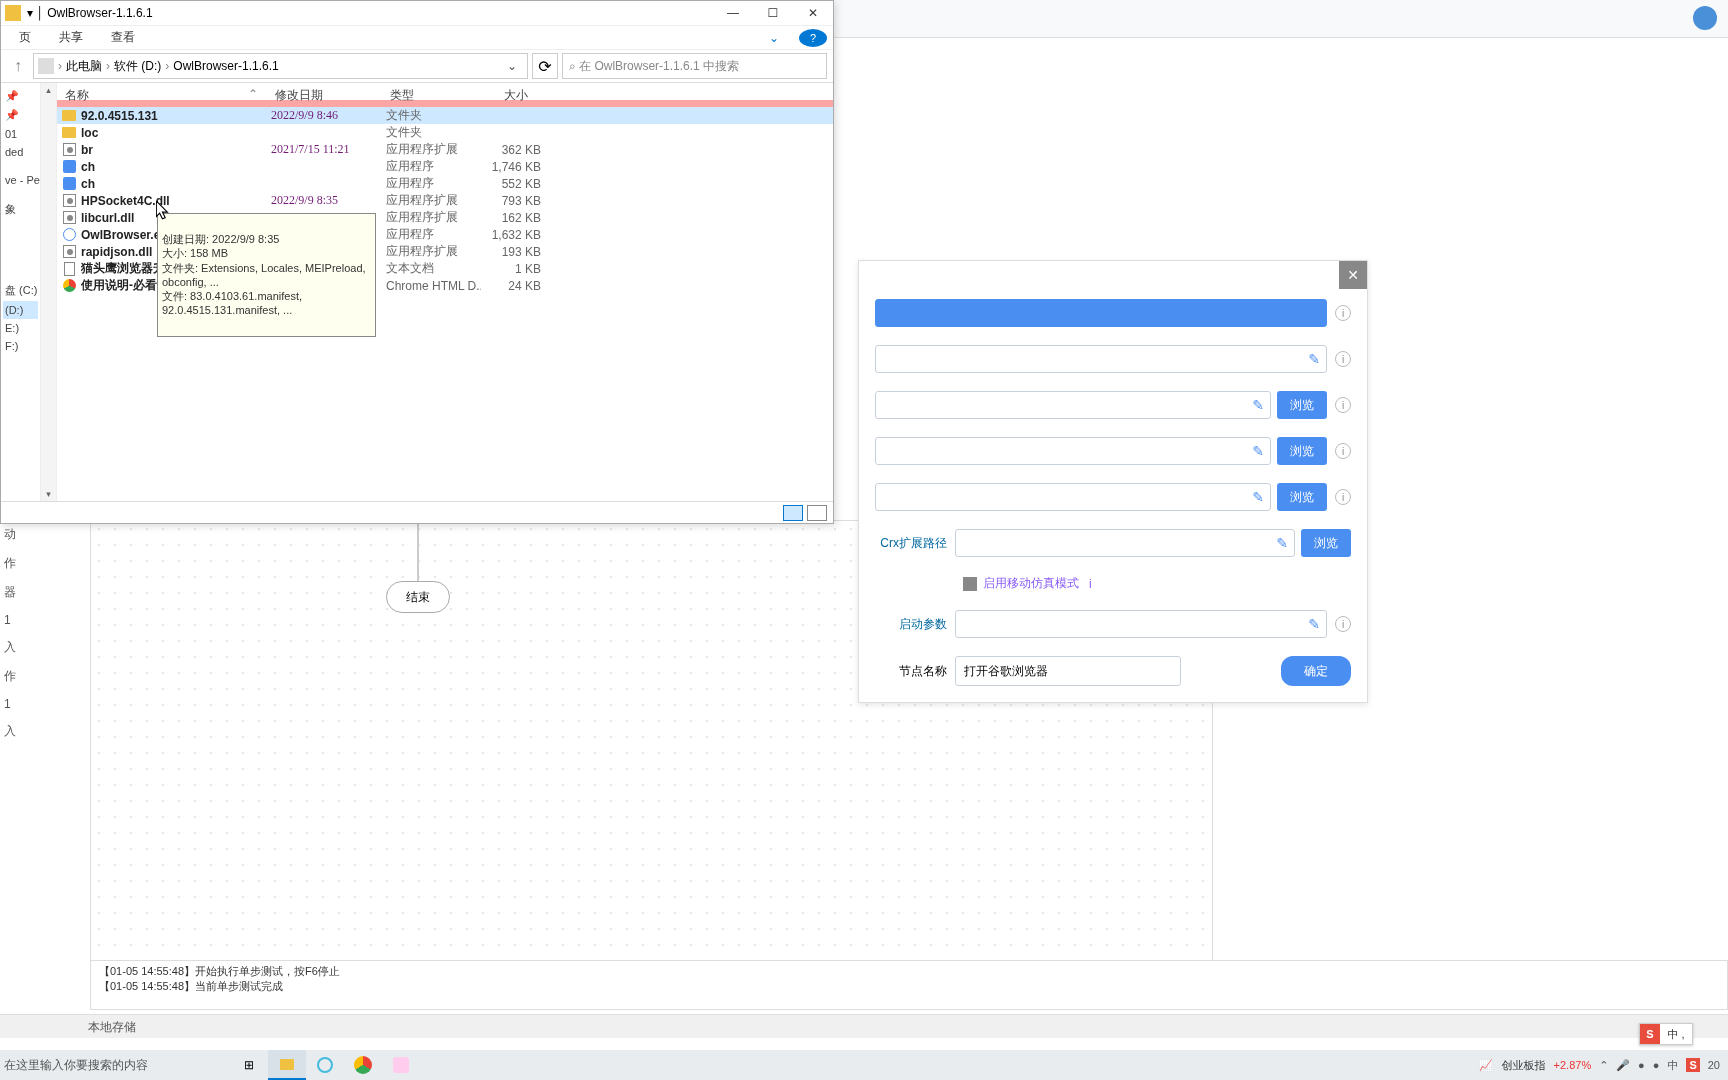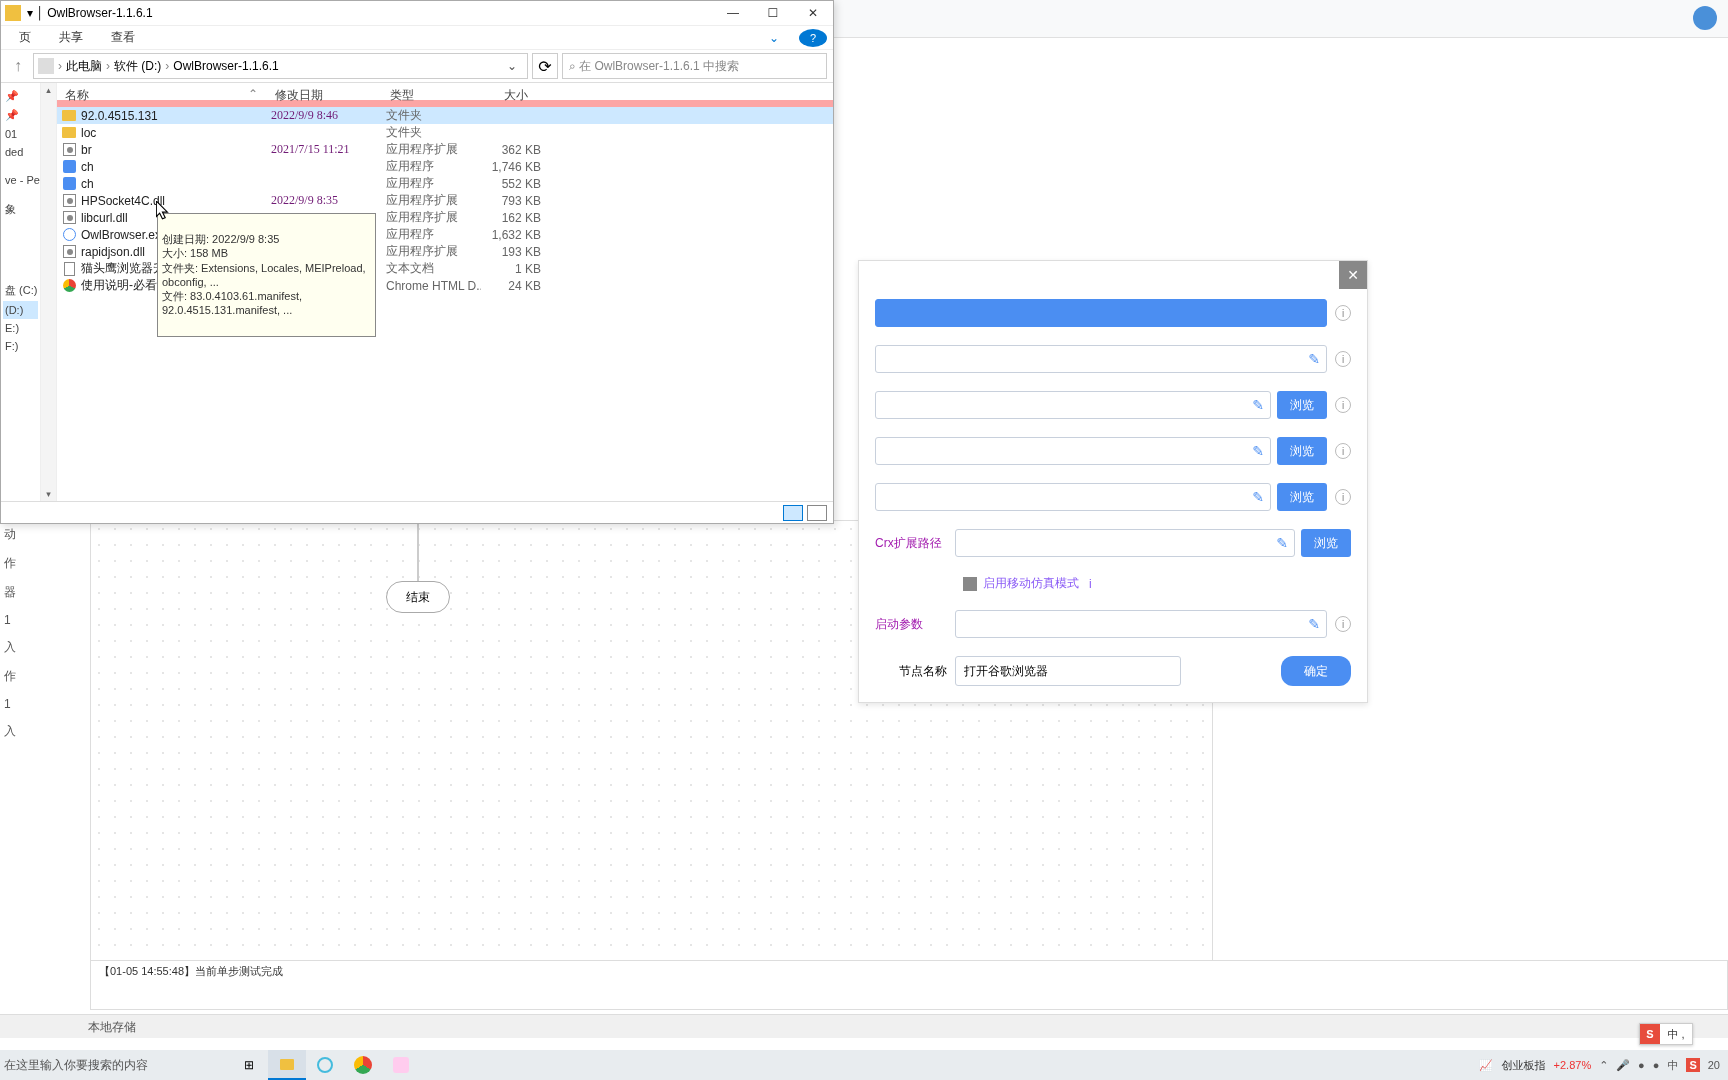--- a/index.html
+++ b/index.html
@@ -22,21 +22,21 @@
 .bg-logpanel { position: absolute; left: 90px; right: 0; bottom: 40px; height: 50px; background: #fff; border: 1px solid #ddd; font-family: Consolas, monospace; font-size: 11px; padding: 3px 8px; color: #333; }
 .bg-logpanel div { white-space: pre; }
 
 .bg-statusbar { position: absolute; left: 0; right: 0; bottom: 12px; height: 24px; background: #f0f0f0; border-top: 1px solid #ddd; font-size: 12px; padding: 4px 88px; color: #555; }
 
 
 .prop-panel { position: absolute; right: 360px; top: 260px; width: 510px; background: #fff; border: 1px solid #ddd; box-shadow: 0 2px 6px rgba(0,0,0,.1); }
 .prop-close { position: absolute; right: 0; top: 0; width: 28px; height: 28px; background: #888; color: #fff; display: flex; align-items: center; justify-content: center; font-size: 14px; cursor: pointer; }
 .prop-body { padding: 38px 16px 16px; }
 .prop-row { display: flex; align-items: center; margin-bottom: 18px; font-size: 12px; }
-.prop-row .lbl { width: 80px; color: #a21caf; text-align: left; padding-right: 8px; }
+.prop-row .lbl { width: 80px; color: #0369a1; text-align: right; padding-right: 8px; }
 .prop-row .inp { flex: 1; height: 28px; border: 1px solid #c8d0dc; border-radius: 3px; background: #fff; position: relative; }
 .prop-row .inp.blue { background: #4b8ef2; border-color: #4b8ef2; }
 .prop-row .picker { position: absolute; right: 6px; top: 5px; color: #4b8ef2; font-size: 14px; }
 .prop-row .browse-btn { margin-left: 6px; width: 50px; height: 28px; background: #4b8ef2; color: #fff; border: none; border-radius: 3px; font-size: 12px; cursor: pointer; }
 .prop-row .info { margin-left: 8px; width: 16px; height: 16px; border: 1px solid #bbb; border-radius: 50%; font-size: 10px; color: #888; display: flex; align-items: center; justify-content: center; }
 .prop-check { display: flex; align-items: center; margin: 0 0 18px 88px; font-size: 12px; color: #8b5cf6; }
 .prop-check .cb { width: 14px; height: 14px; border: 1px solid #888; margin-right: 6px; background: #888; }
 .prop-confirm { display: flex; align-items: center; margin-top: 10px; }
 .prop-confirm .lbl { width: 80px; font-size: 12px; text-align: right; padding-right: 8px; }
 .prop-confirm input { flex: 1; height: 30px; border: 1px solid #c8d0dc; border-radius: 3px; font-size: 12px; padding: 0 8px; }
@@ -73,21 +73,21 @@
 
 .ex-list { flex: 1; overflow: hidden; position: relative; }
 .ex-headers { height: 24px; display: flex; border-bottom: 7px solid #fca5a5; font-size: 12px; color: #444; }
 .ex-headers .h { padding: 4px 8px; border-right: 1px solid #fff; }
 .ex-headers .h1 { width: 210px; } .ex-headers .h2 { width: 115px; } .ex-headers .h3 { width: 95px; } .ex-headers .h4 { width: 60px; text-align: right; }
 
 .ex-rows { font-size: 12px; color: #222; }
 .ex-row { display: flex; height: 17px; align-items: center; padding-left: 4px; cursor: pointer; }
 .ex-row.sel { background: #cde8ff; }
 .ex-row .fi { width: 16px; height: 14px; margin-right: 4px; flex-shrink: 0; display: flex; align-items: center; justify-content: center; }
-.ex-row .c1 { width: 190px; overflow: hidden; white-space: nowrap; } 
+.ex-row .c1 { width: 190px; overflow: hidden; white-space: nowrap; font-weight: bold; } 
 .ex-row .c2 { width: 115px; color: #701a75; font-family: Liberation Serif, serif; } 
 .ex-row .c3 { width: 95px; color: #666; white-space: nowrap; overflow: hidden; } 
 .ex-row .c4 { width: 60px; text-align: right; color: #666; }
 
 .folder-ic { width: 14px; height: 11px; background: #f0c040; border-radius: 1px; }
 .dll-ic { width: 13px; height: 13px; border: 1px solid #888; background: #fff; position: relative; }
 .dll-ic::after { content: ''; position: absolute; width: 6px; height: 6px; background: #888; border-radius: 50%; top: 3px; left: 3px; }
 .exe-ic { width: 13px; height: 13px; background: #4b8ef2; border-radius: 2px; }
 .txt-ic { width: 11px; height: 14px; border: 1px solid #888; background: #fff; }
 .chrome-ic { width: 13px; height: 13px; border-radius: 50%; background: conic-gradient(#ea4335 0 120deg, #34a853 120deg 240deg, #fbbc05 240deg 360deg); }
@@ -134,20 +134,21 @@
     <div>1</div>
     <div>入</div>
   </div>
 
   <div class="bg-canvas">
     <div class="flow-line"></div>
     <div class="flow-node">结束</div>
   </div>
 
   <div class="bg-logpanel">
+    <div>【01-05 14:55:48】开始执行单步测试，按F6停止</div>
     <div>【01-05 14:55:48】当前单步测试完成</div>
   </div>
 
   <div class="bg-statusbar">
     <span>本地存储</span>
   </div>
 
   <div class="prop-panel">
     <div class="prop-close">✕</div>
     <div class="prop-body">

